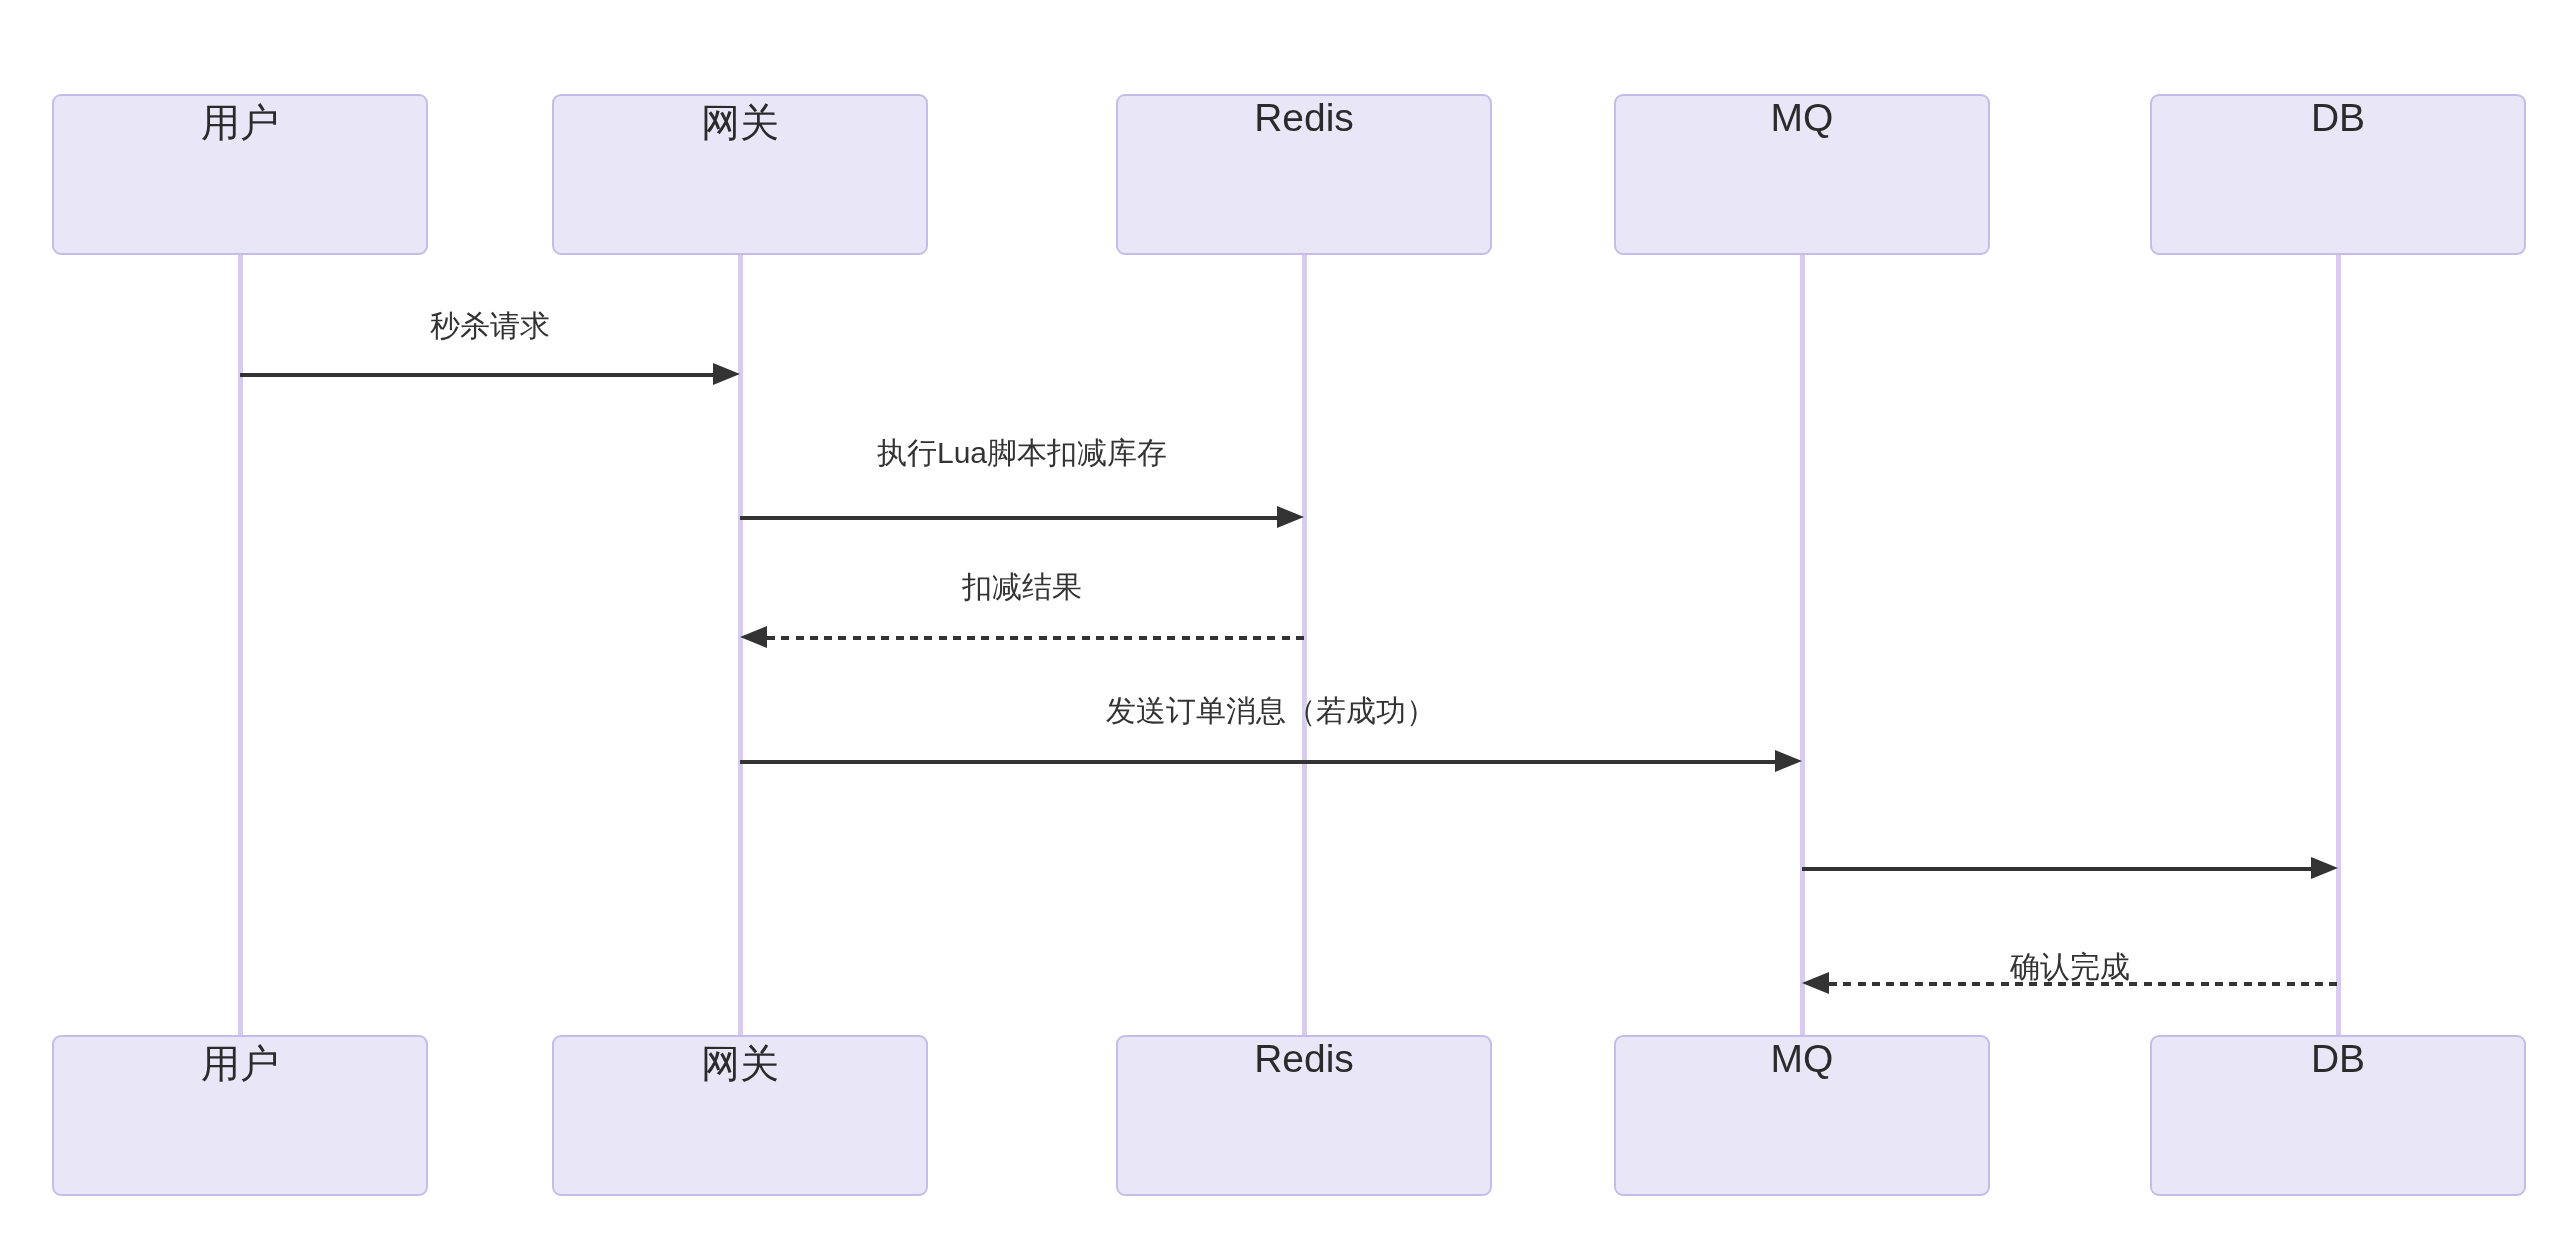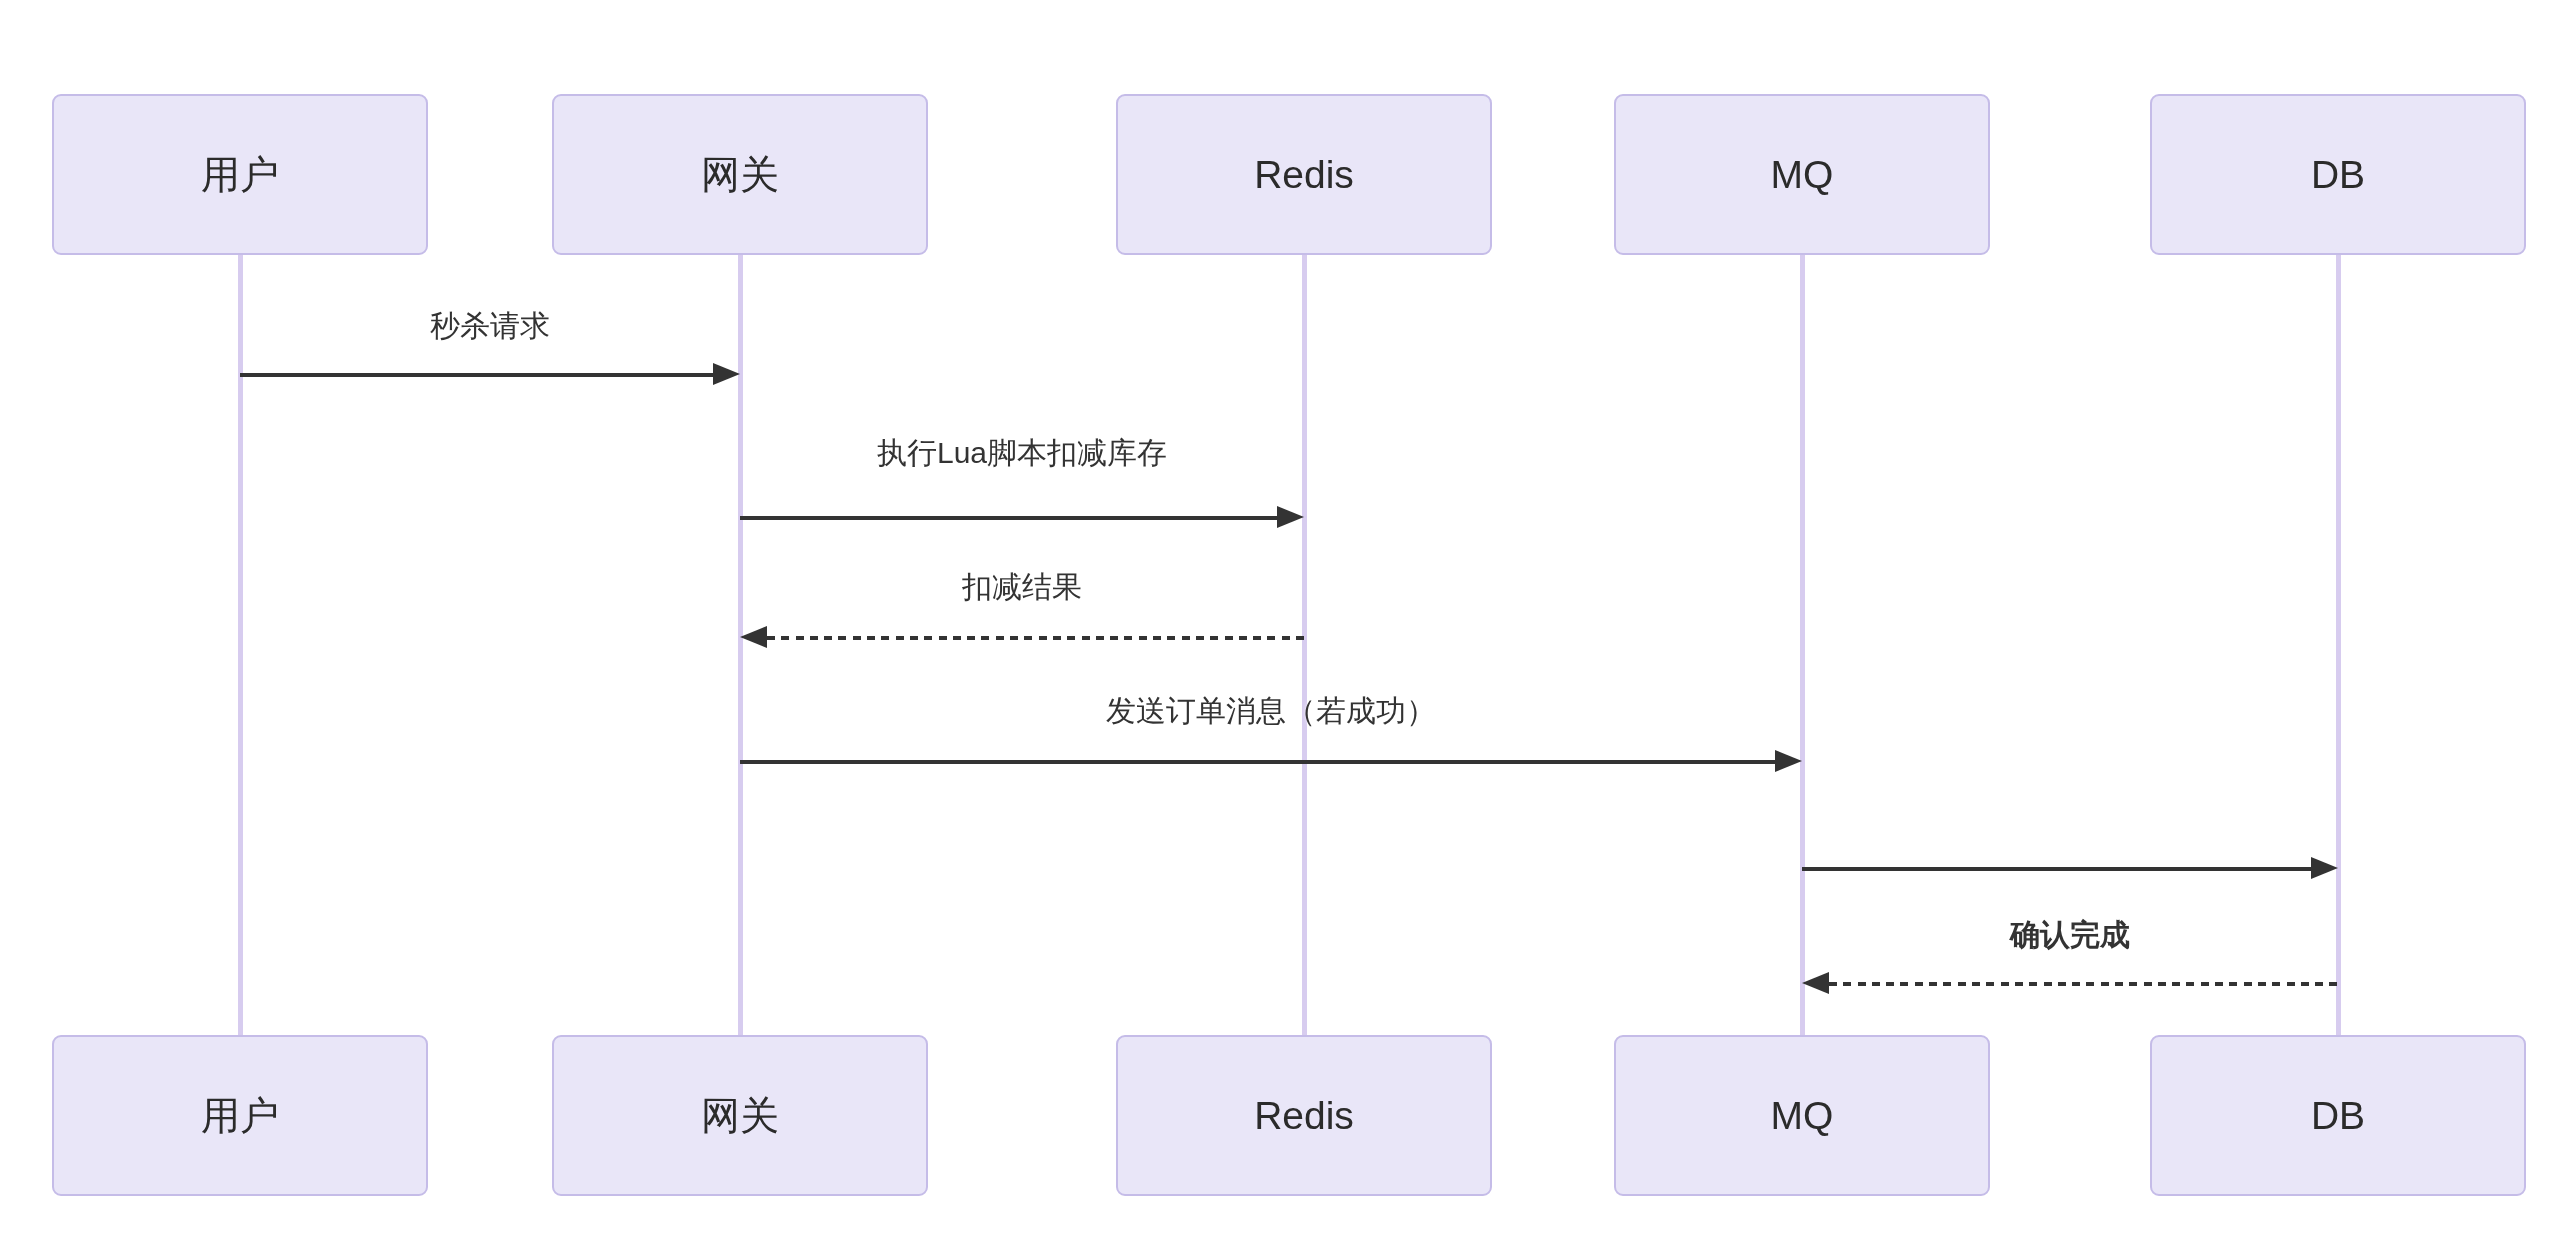--- a/index.html
+++ b/index.html
@@ -17,21 +17,21 @@
   }
   .actor-box {
     position: absolute;
     width: 376px;
     height: 161px;
     background: #e9e6f8;
     border: 2.7px solid #c5bce8;
     border-radius: 9px;
     box-sizing: border-box;
     display: flex;
-    align-items: center;
+    align-items: flex-start;
     justify-content: center;
     font-size: 39px;
     color: #2b2b2b;
     z-index: 3;
   }
   .lifeline {
     position: absolute;
     width: 4.5px;
     background: #d7ccef;
     top: 253px;
@@ -123,18 +123,18 @@
   <div class="msg-line dashed" style="left:767px; top:636px; width:537px;"></div>
   <div class="arrowhead left" style="left:740px; top:626px;"></div>
 
   <div class="msg-label" style="left:1271px; top:686px;">发送订单消息（若成功）</div>
   <div class="msg-line" style="left:740px; top:760px; width:1037px;"></div>
   <div class="arrowhead right" style="left:1775px; top:750px;"></div>
 
   <div class="msg-line" style="left:1802px; top:867px; width:511px;"></div>
   <div class="arrowhead right" style="left:2311px; top:857px;"></div>
 
-  <div class="msg-label" style="left:2070px; top:910px;font-weight:bold;">确认完成</div>
+  <div class="msg-label" style="left:2070px; top:942px;">确认完成</div>
   <div class="msg-line dashed" style="left:1829px; top:982px; width:509px;"></div>
   <div class="arrowhead left" style="left:1802px; top:972px;"></div>
 
 </div>
 
 
 </body></html>

